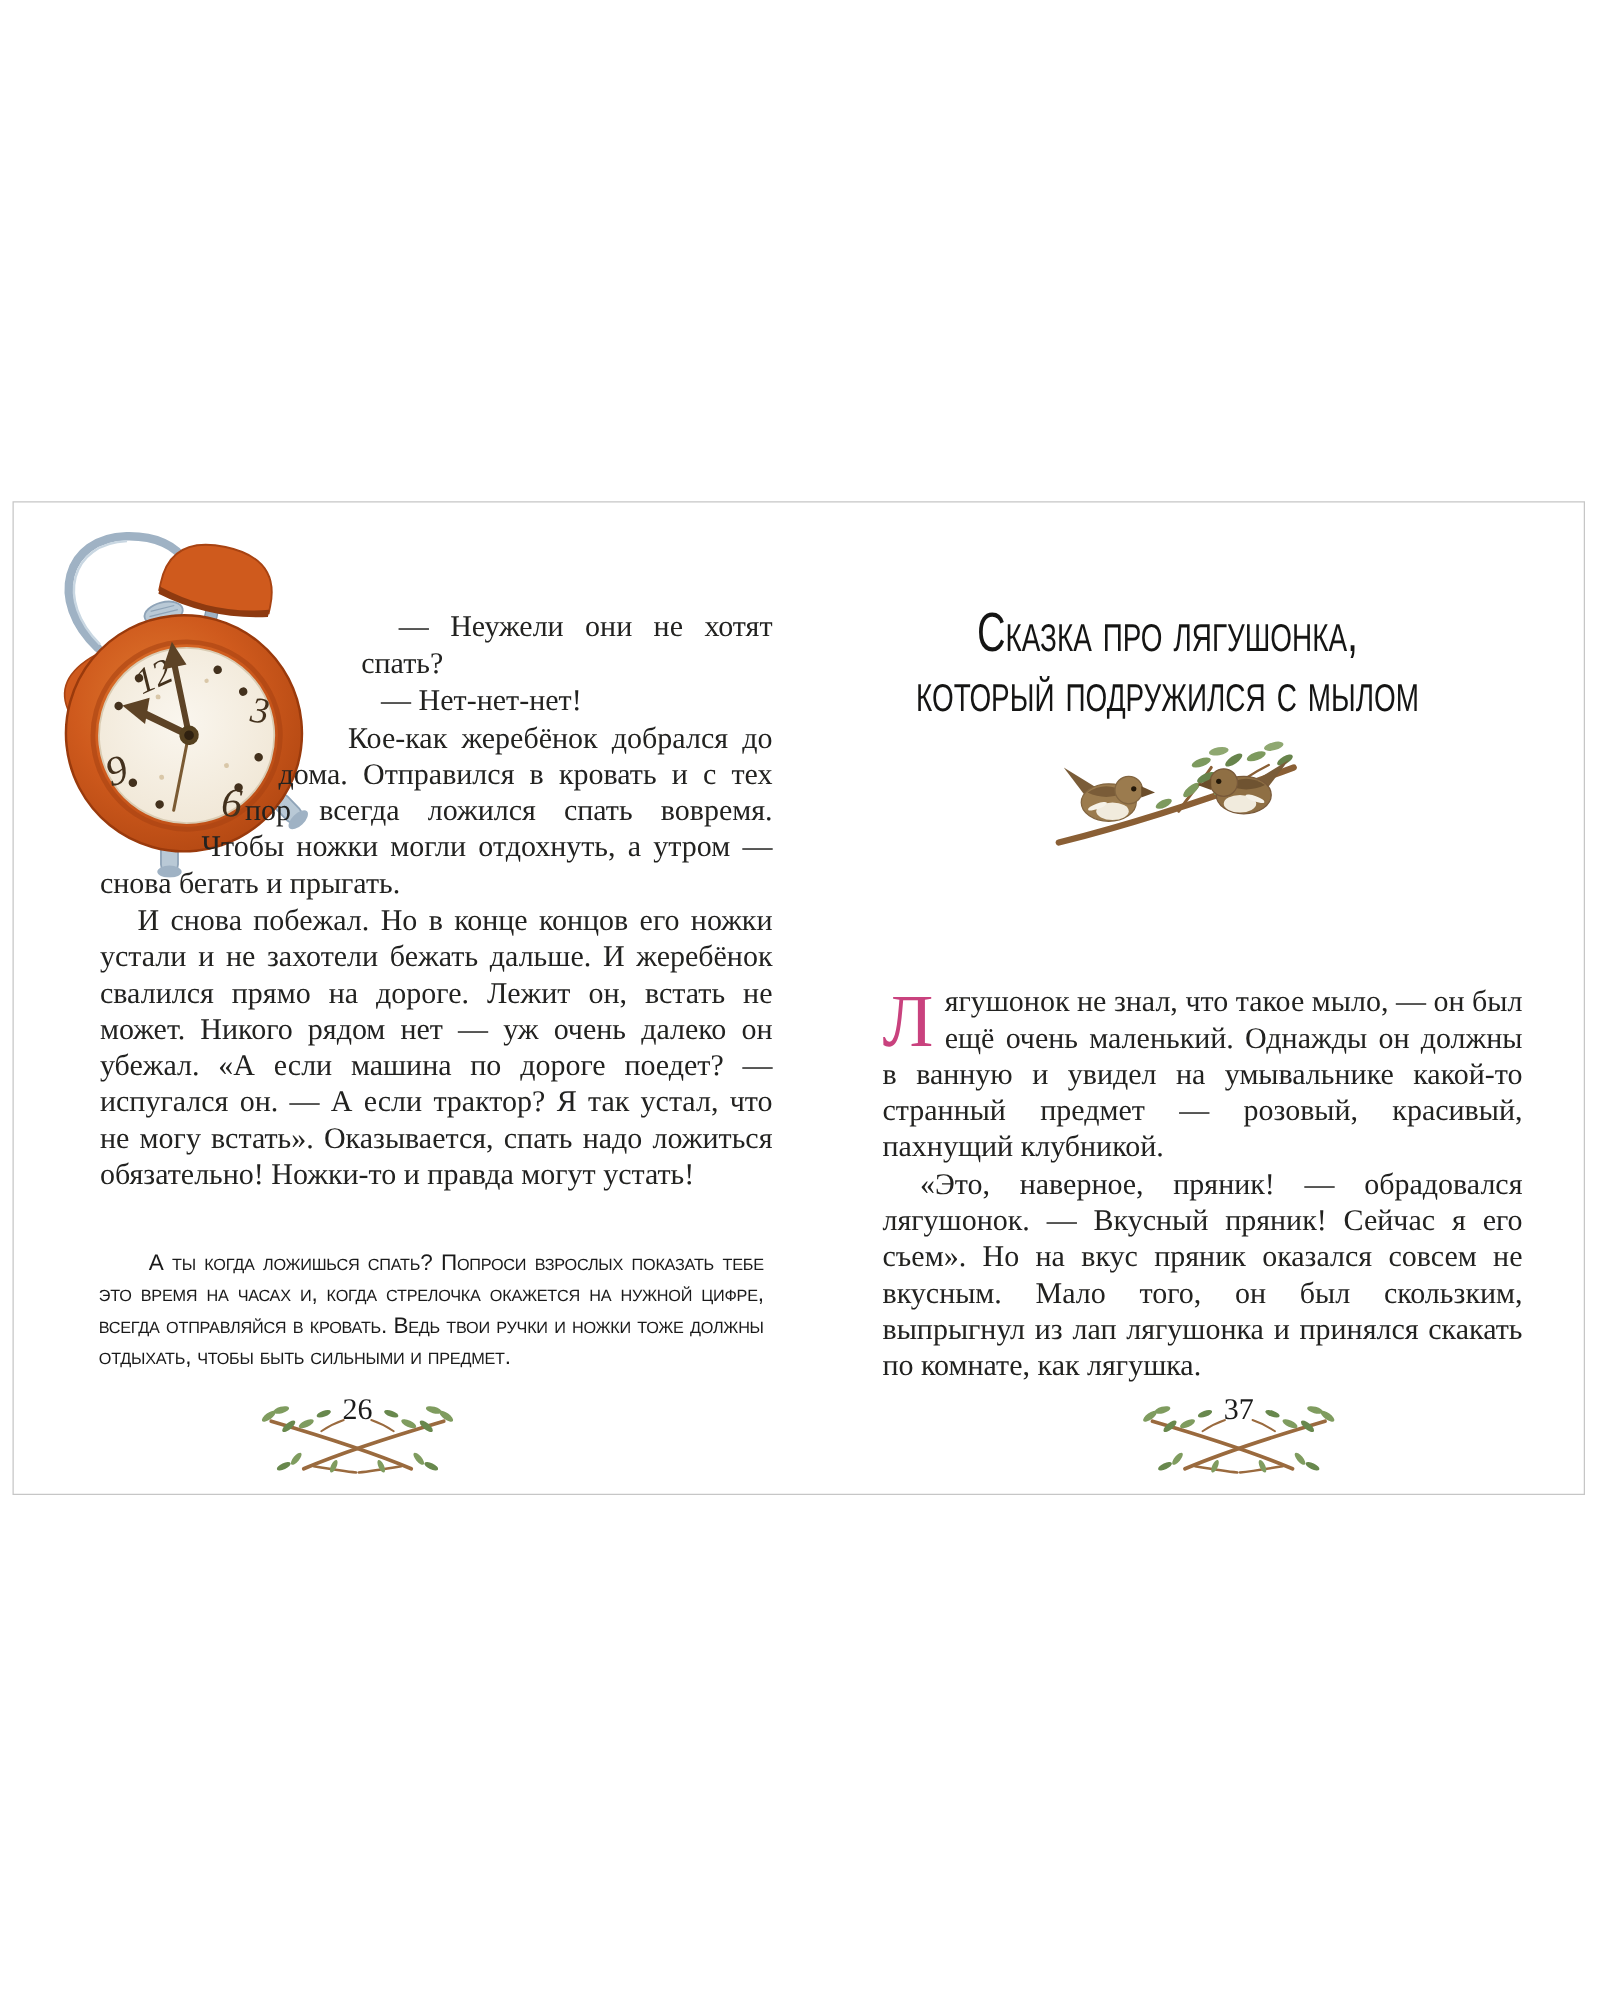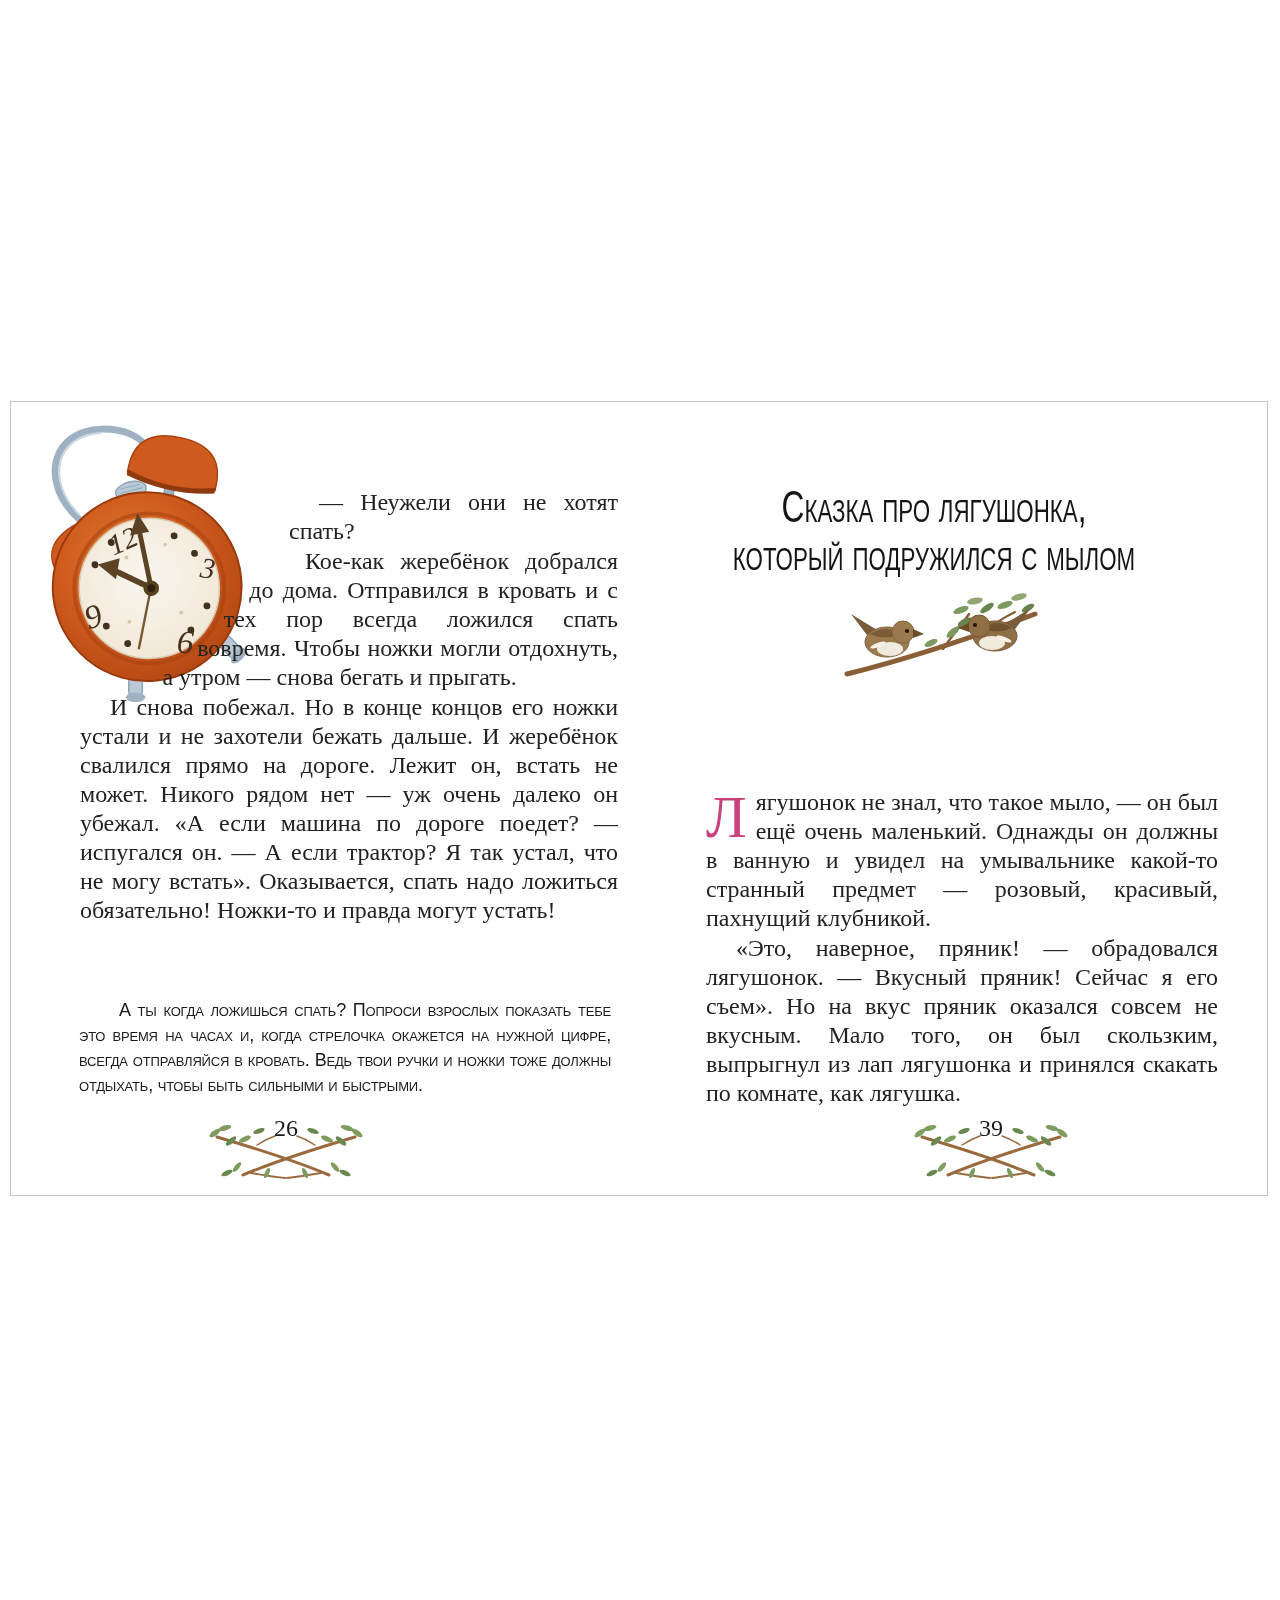--- a/index.html
+++ b/index.html
@@ -127,25 +127,26 @@
         <polygon points="70,154 93,150 87,171" fill="#5d4326"></polygon>
         <line x1="121" y1="186" x2="103" y2="244" stroke="#7a5a33" stroke-width="2.5" stroke-linecap="round"></line>
         <circle cx="122" cy="184" r="8" fill="#55401f"></circle>
           <circle cx="122" cy="184" r="4" fill="#2e2010"></circle>
       </g>
     </svg>
 
     <div class="body-text">
       <div class="clock-spacer"></div>
       <p class="indent">— Неужели они не хотят спать?</p>
+      <p class="indent">— Нет-нет-нет!</p>
       <p class="indent">Кое-как жеребёнок добрался до дома. Отправился в кровать и с тех пор всегда ложился спать вовремя. Чтобы ножки могли отдохнуть, а утром — снова бегать и прыгать.</p>
       <p class="indent">И снова побежал. Но в конце концов его ножки устали и не захотели бежать дальше. И жеребёнок свалился прямо на дороге. Лежит он, встать не может. Никого рядом нет — уж очень далеко он убежал. «А если машина по дороге поедет? — испугался он. — А если трактор? Я так устал, что не могу встать». Оказывается, спать надо ложиться обязательно! Ножки-то и правда могут устать!</p>
     </div>
 
-    <div class="note">А ты когда ложишься спать? Попроси взрослых показать тебе это время на часах и, когда стрелочка окажется на нужной цифре, всегда отправляйся в кровать. Ведь твои ручки и ножки тоже должны отдыхать, чтобы быть сильными и быстрыми.</div>
+    <div class="note">А ты когда ложишься спать? Попроси взрослых показать тебе это время на часах и, когда стрелочка окажется на нужной цифре, всегда отправляйся в кровать. Ведь твои ручки и ножки тоже должны отдыхать, чтобы быть сильными и предмет.</div>
 
     <div class="decor">
       <svg viewBox="0 0 170 64" aria-hidden="true">
         <g fill="none" stroke="#9a6a3e" stroke-linecap="round">
           <path d="M16,20 C50,30 95,44 128,58" stroke-width="3"></path>
           <path d="M154,20 C120,30 75,44 42,58" stroke-width="3"></path>
           <path d="M50,56 C62,58 74,60 84,61" stroke-width="2"></path>
           <path d="M120,56 C108,58 96,60 86,61" stroke-width="2"></path>
           <path d="M56,28 C62,24 68,21 74,19" stroke-width="1.5"></path>
           <path d="M114,28 C108,24 102,21 96,19" stroke-width="1.5"></path>
@@ -251,16 +252,16 @@
           <ellipse cx="126" cy="22" rx="6.5" ry="2.6" transform="rotate(25 126 22)"></ellipse>
           <ellipse cx="112" cy="14" rx="6" ry="2.4" transform="rotate(20 112 14)" fill="#68884d"></ellipse>
           <ellipse cx="36" cy="50" rx="6" ry="2.4" transform="rotate(-50 36 50)"></ellipse>
           <ellipse cx="26" cy="56" rx="6" ry="2.4" transform="rotate(-25 26 56)" fill="#68884d"></ellipse>
           <ellipse cx="134" cy="50" rx="6" ry="2.4" transform="rotate(50 134 50)"></ellipse>
           <ellipse cx="144" cy="56" rx="6" ry="2.4" transform="rotate(25 144 56)" fill="#68884d"></ellipse>
           <ellipse cx="66" cy="56" rx="5.5" ry="2.2" transform="rotate(-65 66 56)"></ellipse>
           <ellipse cx="104" cy="56" rx="5.5" ry="2.2" transform="rotate(65 104 56)"></ellipse>
         </g>
       </svg>
-      <span class="pagenum">39</span>
+      <span class="pagenum">37</span>
     </div>
   </section>
 </div>
 
 </body></html>

